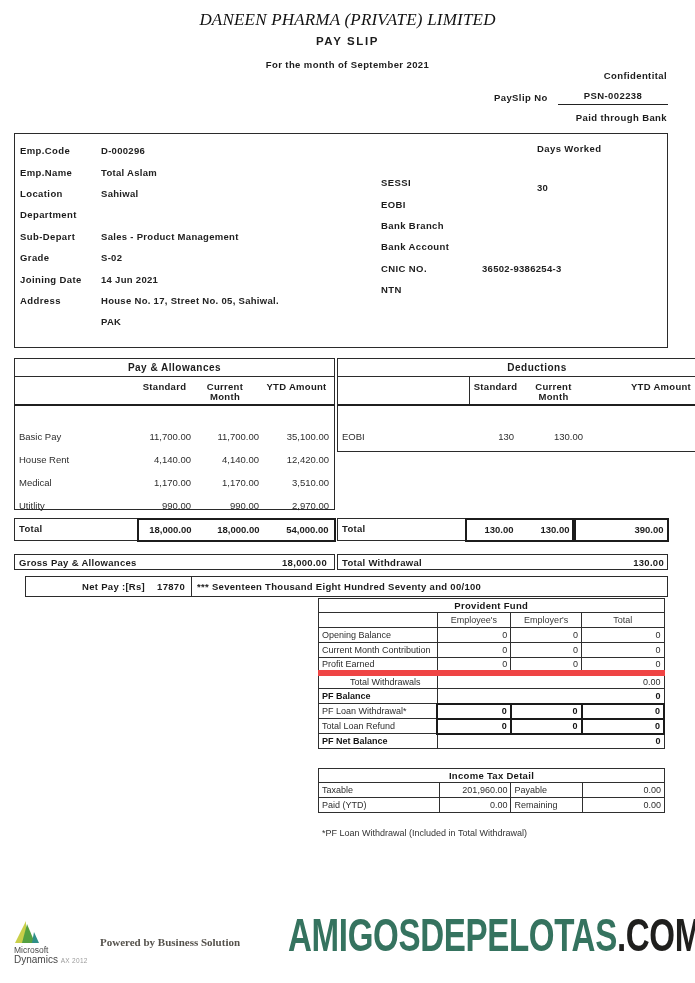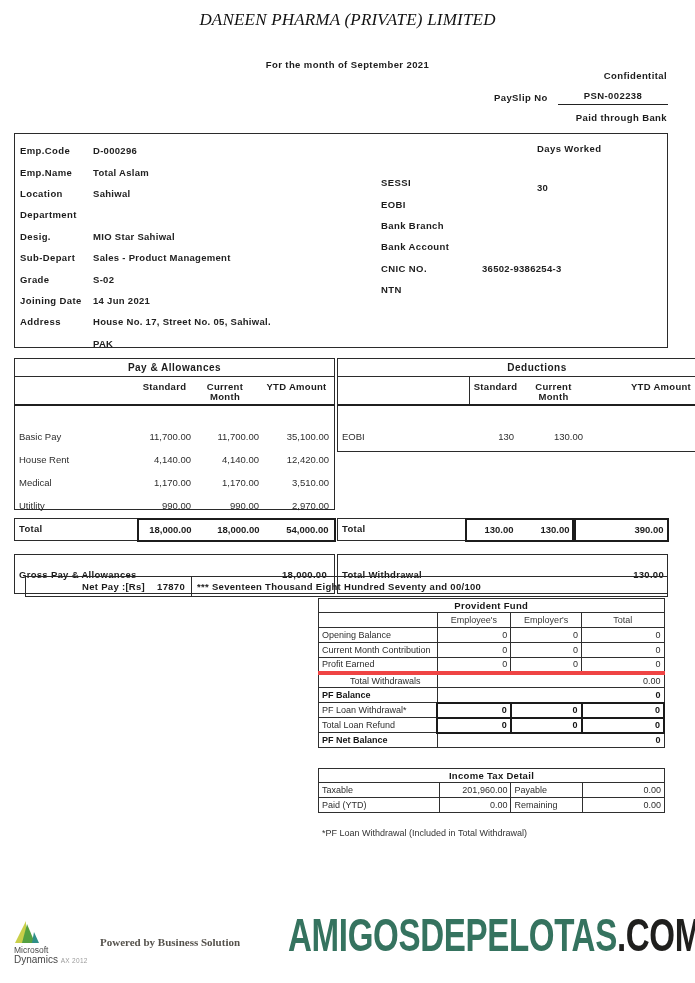--- a/index.html
+++ b/index.html
@@ -20,21 +20,21 @@
   .payslip-no { position:absolute; top:90px; left:558px; width:110px; height:15px; text-align:center;
                 font-size:9.5px; font-weight:bold; letter-spacing:.4px;
                 border-bottom:1.5px solid #222; }
   .paid-through { position:absolute; top:112px; right:28px; font-size:9.5px; font-weight:bold; letter-spacing:.4px; }
 
   
   .emp-box { position:absolute; left:14px; top:133px; width:654px; height:215px;
              border:1.5px solid #2b2b2b; }
   .emp-left { position:absolute; left:5px; top:6px; width:330px; }
   .emp-row  { display:flex; height:21.4px; align-items:center; }
-  .emp-label { width:73px; font-size:9.5px; font-weight:bold; letter-spacing:.4px; flex:none; }
+  .emp-label { width:81px; font-size:9.5px; font-weight:bold; letter-spacing:.4px; flex:none; }
   .emp-value { font-size:9.5px; font-weight:bold; letter-spacing:.3px; color:#222; }
   .emp-right { position:absolute; left:352px; top:0; right:2px; height:100%; }
   .days-row { position:absolute; top:9px; left:170px; display:flex; gap:28px;
               font-size:9.5px; font-weight:bold; letter-spacing:.4px;flex-direction:column; }
   .emp-right-fields { position:absolute; top:38px; left:14px; right:0; }
   .emp-right-fields .emp-label { width:101px; }
 
   
   .tbl { position:absolute; top:358px; }
   .pay-tbl { left:14px;  width:321px; }
@@ -70,21 +70,21 @@
   .tnums { display:grid; border:2px solid #1c1c1c; margin:-1.5px -1.5px -1.5px 0; }
   .tnums-l { flex:1; grid-template-columns:53px 68px 1fr; }
   .tnums-a { width:109px; grid-template-columns:47px 1fr; margin-right:0; }
   .tnums-b { flex:1; grid-template-columns:1fr; }
   .tnums span { text-align:right; align-self:center; }
   .tnums-l span:nth-child(3) { padding-right:5px; }
   .tnums-a span:nth-child(2) { padding-right:2px; }
   .tnums-b span { padding-right:3px; }
 
   
-  .sum-row { position:absolute; top:554px; height:40px; border:1.5px solid #2b2b2b;
+  .sum-row { position:absolute; top:554px; height:16px; border:1.5px solid #2b2b2b;
              display:flex; align-items:center; font-size:9.5px; font-weight:bold; letter-spacing:.3px; }
   .sum-left  { left:14px;  width:321px; }
   .sum-right { left:337px; width:331px; }
   .sum-row .s-lbl { padding-left:4px; }
   .sum-row .s-val { flex:1; text-align:right; }
   .sum-left  .s-val { padding-right:7px; }
   .sum-right .s-val { padding-right:3px; }
   .net-row { position:absolute; top:576px; left:25px; width:643px; height:21px;
              border:1.5px solid #2b2b2b; display:flex; font-size:9.5px; font-weight:bold; }
   .net-cell1 { width:166px; flex:none; display:flex; justify-content:flex-end; gap:12px;
@@ -94,21 +94,21 @@
   
   table { border-collapse:collapse; }
   .pf-tbl  { position:absolute; left:318px; top:598px; width:347px; }
   .tax-tbl { position:absolute; left:318px; top:768px; width:347px; }
   .pf-tbl td, .tax-tbl td { border:1px solid #2f2f2f; font-size:9px; color:#2e2e2e;
                             padding:1px 3px; height:15px; }
   .t-title td { text-align:center; font-weight:bold; font-size:9.5px; color:#161616;
                 letter-spacing:.3px; height:14px; }
   .t-head td { text-align:center; color:#3a3a3a; }
   td.num { text-align:right; }
-  tr.sep td { border-top:4px solid #ef4444;padding-left:31px; }
+  tr.sep td { border-top:6px solid #ef4444;padding-left:31px; }
   td.b { font-weight:bold; color:#151515; }
   td.tk { border:2px solid #1a1a1a; font-weight:bold; color:#111; }
   .footnote { position:absolute; left:322px; top:828px; font-size:9px; color:#333; }
 
   
   .ms-logo { position:absolute; left:14px; top:920px; }
   .ms-text1 { position:absolute; left:14px; top:945px; font-size:8.5px; color:#4a4a4a; }
   .ms-text2 { position:absolute; left:14px; top:954px; font-size:10px; color:#474747; }
   .ms-suffix { font-size:6.5px; color:#9b9b9b; letter-spacing:.3px; }
   .powered { position:absolute; left:100px; top:936px; font-family:"Liberation Serif", serif;
@@ -116,20 +116,21 @@
   .watermark { position:absolute; left:288px; top:911px; font-size:46px; font-weight:bold;
                letter-spacing:-.5px; white-space:nowrap; transform:scaleX(.72);
                transform-origin:left top; line-height:48px; }
 </style>
 </head>
 <body>
 
 <div class="page">
 
   <div class="company">DANEEN PHARMA (PRIVATE) LIMITED</div>
+  <div class="doc-title">PAY SLIP</div>
   <div class="period">For the month of September 2021</div>
   <div class="confidential">Confidentital</div>
   <div class="payslip-label">PaySlip No</div>
   <div class="payslip-no">PSN-002238</div>
   <div class="paid-through">Paid through Bank</div>
 
   <div class="emp-box">
     <div class="emp-left">
       <div class="emp-row">
         <span class="emp-label">Emp.Code</span>
@@ -139,24 +140,20 @@
         <span class="emp-label">Emp.Name</span>
         <span class="emp-value">Total Aslam</span>
       </div>
       <div class="emp-row">
         <span class="emp-label">Location</span>
         <span class="emp-value">Sahiwal</span>
       </div>
       <div class="emp-row">
         <span class="emp-label">Department</span>
         <span class="emp-value"></span>
-      </div>
-      <div class="emp-row">
-        <span class="emp-label">Desig.</span>
-        <span class="emp-value">MIO Star Sahiwal</span>
       </div>
       <div class="emp-row">
         <span class="emp-label">Sub-Depart</span>
         <span class="emp-value">Sales - Product Management</span>
       </div>
       <div class="emp-row">
         <span class="emp-label">Grade</span>
         <span class="emp-value">S-02</span>
       </div>
       <div class="emp-row">

